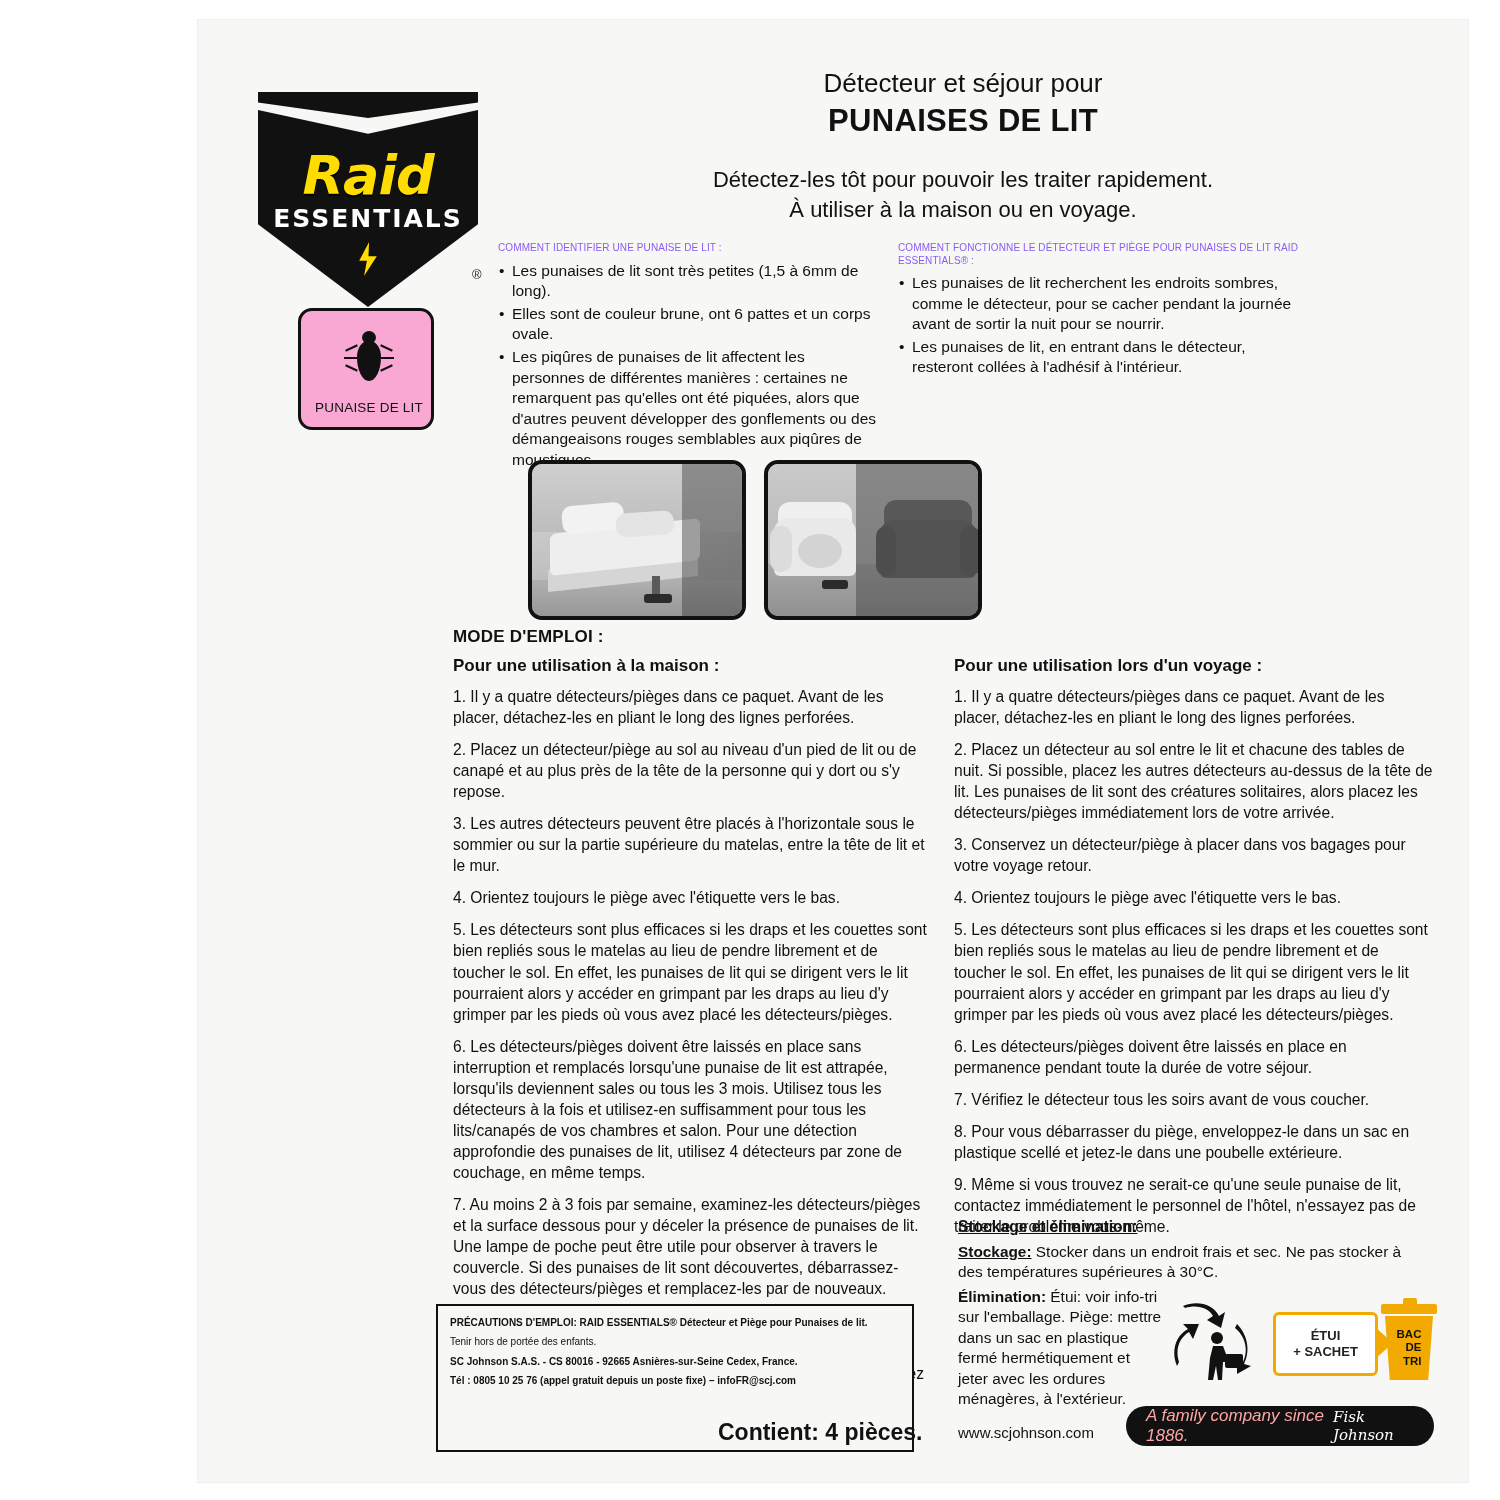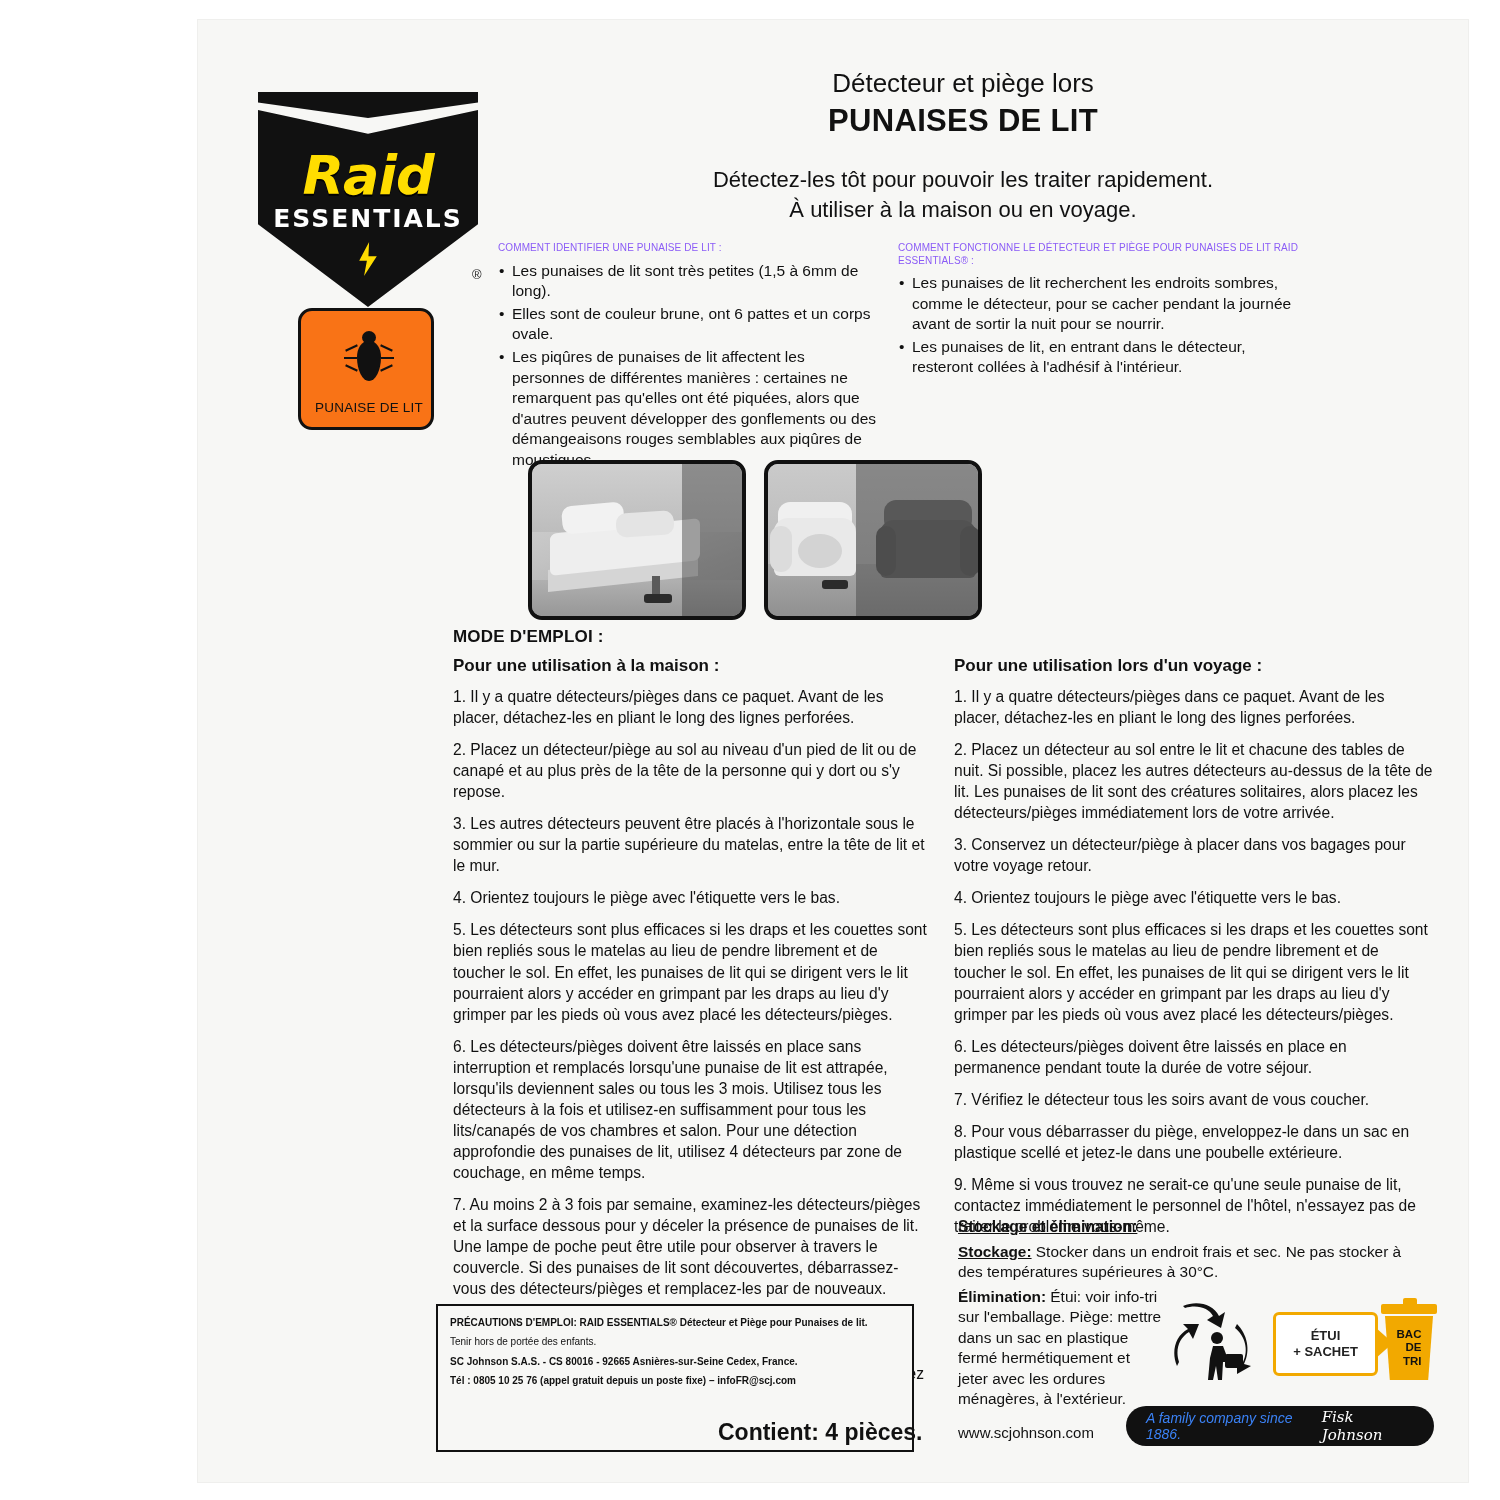--- a/index.html
+++ b/index.html
@@ -68,21 +68,21 @@
   .reg-mark {
     position: absolute; left: 214px; top: 175px;
     font-size: 13px; color: #222;
   }
 
   .bug-badge {
     position: absolute; left: 100px; top: 288px;
     width: 136px; height: 122px;
     border: 3px solid #111;
     border-radius: 14px;
-    background: #f97316;
+    background: #f9a8d4;
   }
   .bug-icon {
     position: absolute; left: 46px; top: 16px;
     width: 44px; height: 62px;
   }
   .bug-body {
     position: absolute; left: 10px; top: 14px;
     width: 24px; height: 40px;
     background: #111;
     border-radius: 45% 45% 50% 50% / 40% 40% 60% 60%;
@@ -222,21 +222,21 @@
     font-size: 23px; font-weight: bold; color: #111;
   }
   .scj-url { position: absolute; left: 760px; top: 1404px; font-size: 15px; color: #111; }
   .scj-bar {
     position: absolute; left: 928px; top: 1386px;
     width: 308px; height: 40px;
     background: #111; border-radius: 20px;
     display: flex; align-items: center; justify-content: space-between;
     padding: 0 20px;
   }
-  .scj-bar .fam { color: #3b82f6; font-style: italic; font-size: 14px; }
+  .scj-bar .fam { color: #fca5a5; font-style: italic; font-size: 17px; }
   .scj-bar .sig { color: #fff; font-family: "DejaVu Serif", serif; font-style: italic; font-size: 15px; }
 </style>
 </head>
 <body>
 
 <div class="page">
 
   <div class="logo-wrap">
     <div class="shield-outer">
       <div class="shield-top"></div>
@@ -256,21 +256,21 @@
       <div class="bug-leg" style="left:-3px;top:30px;transform:rotate(0deg);"></div>
       <div class="bug-leg" style="left:-2px;top:40px;transform:rotate(25deg);"></div>
       <div class="bug-leg" style="left:33px;top:20px;transform:rotate(25deg);"></div>
       <div class="bug-leg" style="left:34px;top:30px;transform:rotate(0deg);"></div>
       <div class="bug-leg" style="left:33px;top:40px;transform:rotate(-25deg);"></div>
     </div>
     <div class="badge-label">PUNAISE DE LIT</div>
   </div>
 
   <div class="header">
-    <div class="title-line1">Détecteur et piège lors</div>
+    <div class="title-line1">Détecteur et séjour pour</div>
     <div class="title-line2">PUNAISES DE LIT</div>
     <div class="subtitle">
       <div>Détectez-les tôt pour pouvoir les traiter rapidement.</div>
       <div>À utiliser à la maison ou en voyage.</div>
     </div>
   </div>
 
   <div class="col-left">
     <div class="col-head">COMMENT IDENTIFIER UNE PUNAISE DE LIT :</div>
     <ul class="bullets">

